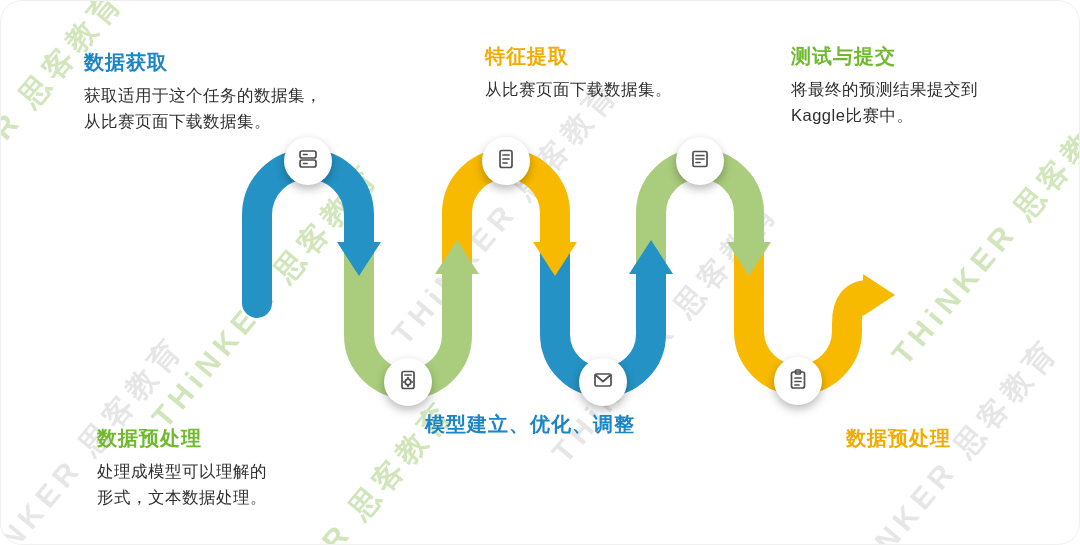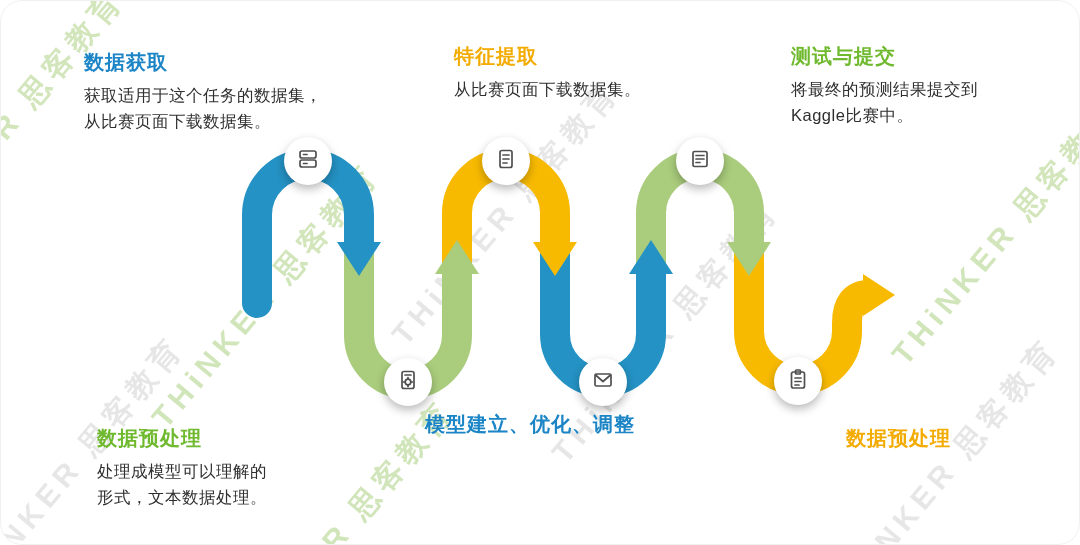--- a/index.html
+++ b/index.html
@@ -26,21 +26,21 @@
         box-shadow:0 4px 10px rgba(0,0,0,.28);display:flex;align-items:center;justify-content:center;z-index:3;}
   .node svg{stroke:var(--icon_gray);fill:none;stroke-width:1.7;stroke-linecap:round;stroke-linejoin:round;}
   .n1{left:283px;top:136px}.n2{left:481px;top:136px}.n3{left:675px;top:136px}
   .n4{left:383px;top:357px}.n5{left:578px;top:357px}.n6{left:773px;top:356px}
 
   
   .step{position:absolute;z-index:4;}
   .step-title{font-size:20px;font-weight:700;margin-bottom:7px;letter-spacing:1px;}
   .step-body{font-size:16.5px;line-height:1.55;color:var(--body_text);white-space:pre-line;letter-spacing:.5px;}
   .t-blue{color:var(--title_blue);} .t-green{color:var(--title_green);} .t-yellow{color:var(--title_yellow);}
-  .p1{left:83px;top:48px}.p2{left:453px;top:42px}.p3{left:790px;top:42px}
+  .p1{left:83px;top:48px}.p2{left:484px;top:42px}.p3{left:790px;top:42px}
   .p4{left:96px;top:424px}.p5{left:424px;top:410px}.p6{left:845px;top:424px}
 </style>
 </head>
 <body>
 
 <div class="stage">
 
   <div class="wm green wm1">THiNKER 思客教育</div>
   <div class="wm gray  wm2">THiNKER 思客教育</div>
   <div class="wm green wm3">THiNKER 思客教育</div>

